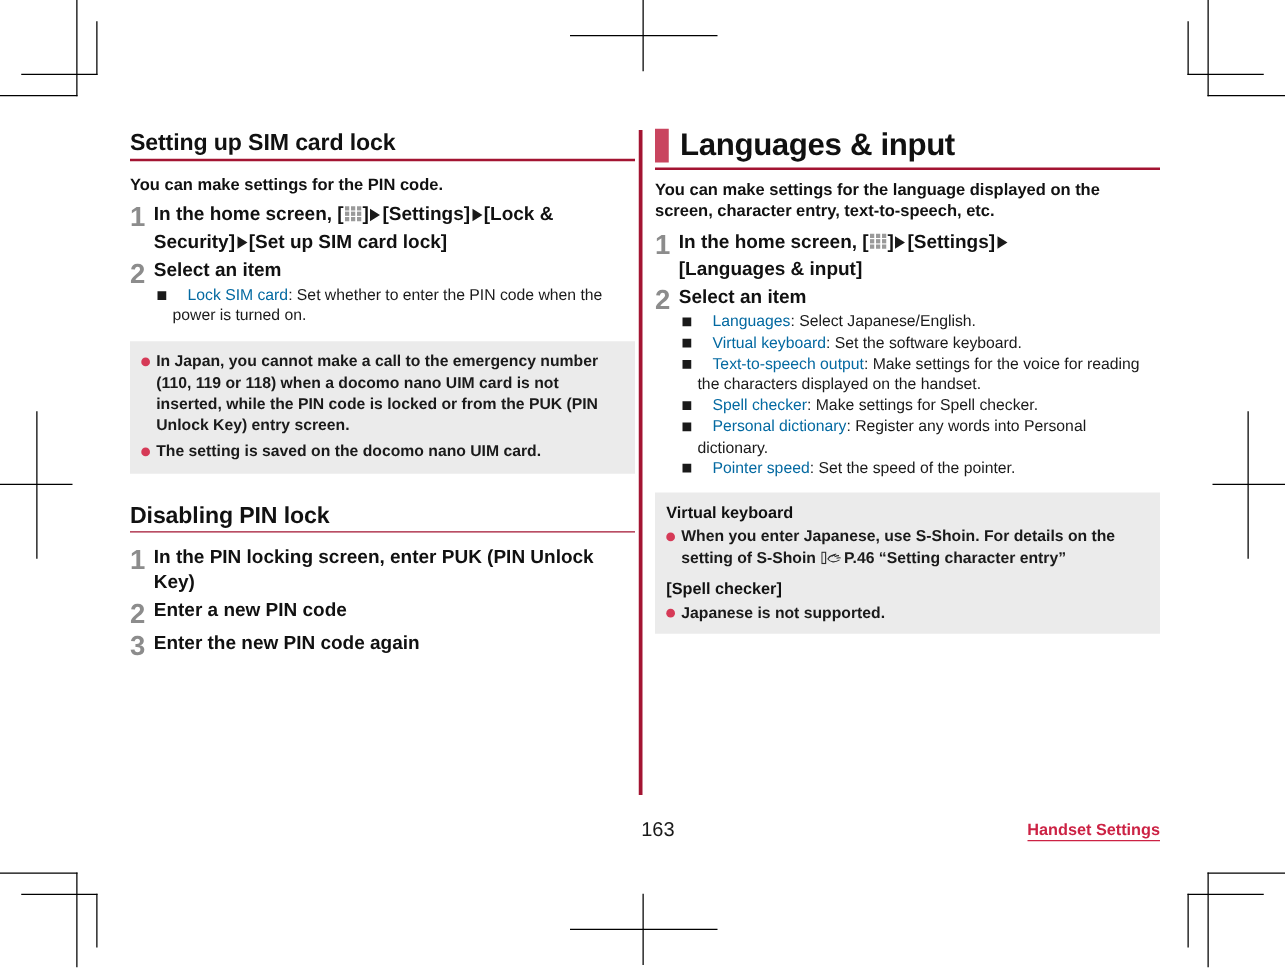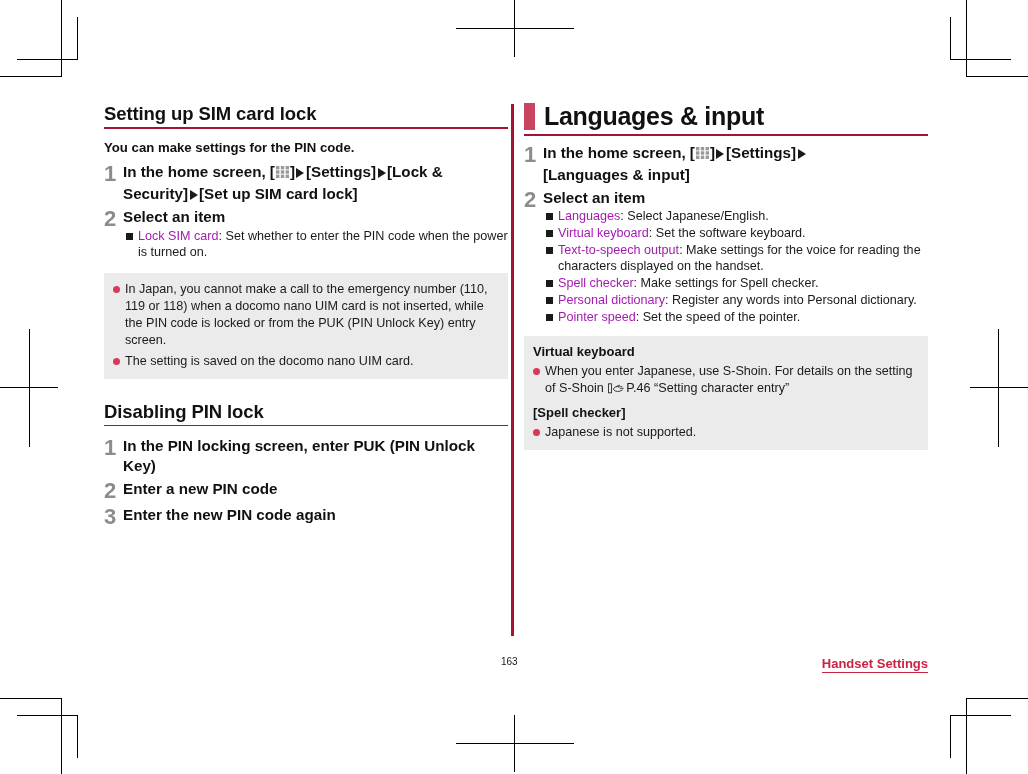--- a/index.html
+++ b/index.html
@@ -123,21 +123,21 @@
     line-height: 1.33;
     margin-bottom: 0px;
   }
   .sub .sq {
     width: 7px; height: 7px;
     background: #1a1a1a;
     flex: 0 0 7px;
     margin: 5px 5px 0 3px;
   }
   .sub .txt { flex: 1 1 auto; }
-  .sub .key { color: #a21caf; }
+  .sub .key { color: #0369a1; margin-left: 12px; }
 
   
   .note {
     background: #ebebeb;
     padding: 8px 10px 9px 9px;
     margin: 12px 0 0 0;
   }
   .note .item {
     display: flex;
     align-items: flex-start;
@@ -146,21 +146,21 @@
     margin-bottom: 5px;
   }
   .note .item:last-child { margin-bottom: 0; }
   .note .dot {
     width: 7px; height: 7px;
     border-radius: 50%;
     background: #d63a57;
     flex: 0 0 7px;
     margin: 5px 5px 0 0;
   }
-  .note .dot-txt { flex: 1 1 auto; }
+  .note .dot-txt { flex: 1 1 auto; font-weight: bold; }
   .note .boxtitle {
     font-size: 13px;
     font-weight: bold;
     color: #111;
     margin: 0 0 2px 0;
     line-height: 1.3;
   }
   .note .boxtitle.second { margin-top: 6px; }
 
   
@@ -187,23 +187,23 @@
   
   .footer {
     position: absolute;
     left: 96px;
     right: 96px;
     top: 656px;
     height: 22px;
   }
   .footer .pageno {
     position: absolute;
-    left: 405px;
+    left: 417px;
     top: 0;
-    font-size: 10px;
+    font-size: 16px;
     color: #1a1a1a;
     text-align: right;
   }
   .footer .chapter {
     position: absolute;
     right: 4px;
     top: 1px;
     font-size: 13px;
     font-weight: bold;
     color: #cc2244;
@@ -327,20 +327,21 @@
   </div>
 
   <div class="col col-right">
 
     <div class="h-chapter">
       <span class="block"></span>
       <span class="txt">Languages &amp; input</span>
     </div>
     <div class="h-rule" style="margin-top:4px;margin-bottom:7px;"></div>
 
+    <p class="lead">You can make settings for the language displayed on the screen, character entry, text-to-speech, etc.</p>
 
     <div class="step">
       <div class="num">1</div>
       <div class="body">
         <div class="title">In
           the home screen, [<span class="keypad"><svg width="15" height="14" viewBox="0 0 15 14">
                 <g fill="#9a9a9a">
                   <rect x="1" y="1" width="3.4" height="3.4"></rect>
                   <rect x="5.8" y="1" width="3.4" height="3.4"></rect>
                   <rect x="10.6" y="1" width="3.4" height="3.4"></rect>

